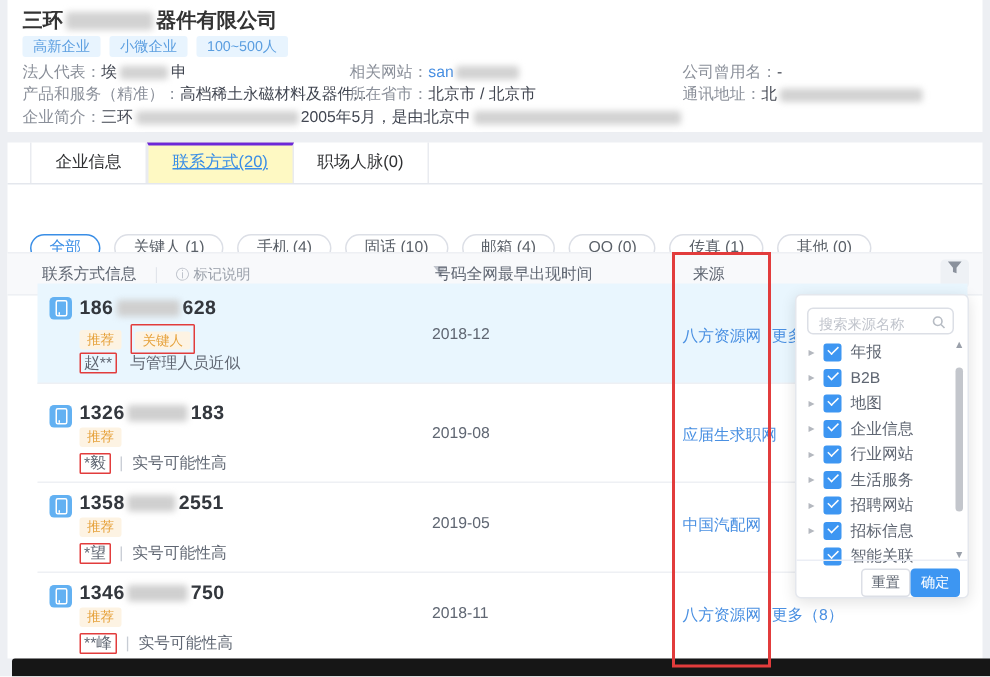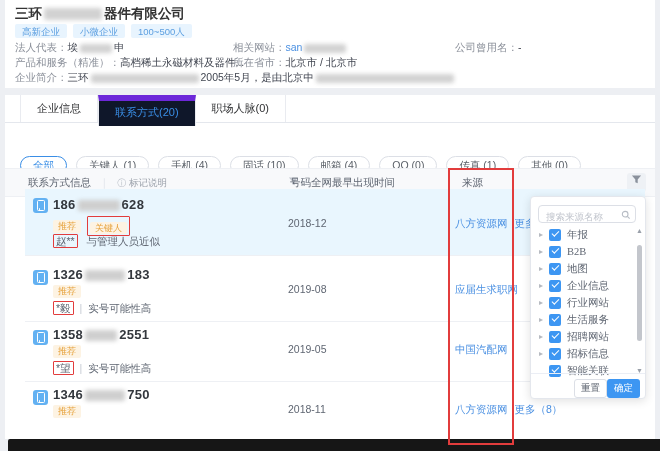--- a/index.html
+++ b/index.html
@@ -22,22 +22,22 @@
       filter:blur(2px);vertical-align:middle;margin:0 2px;}
   .bl-num{height:11px;background:#cfcfcf;}
 
   
   #main-card{left:5px;top:95px;width:650px;height:344px;}
 
   .tabsbar{position:absolute;left:0;top:0;width:650px;height:27px;border-bottom:1px solid #e4e7ed;}
   .tabs{position:absolute;left:15px;top:0;display:flex;height:27px;}
   .tab{padding:0 16px;line-height:26px;font-size:11px;color:#303133;border-right:1px solid #e9ebf0;cursor:pointer;}
   .tab:first-child{border-left:1px solid #e9ebf0;}
-  .tab.active{background:#0f172a;color:#3a8ee6;border-top:6px solid #6d28d9;line-height:23px;
-              border-left:1px solid #e9ebf0;position:relative;top:0;height:25px;}
+  .tab.active{background:#fef9c3;color:#3a8ee6;border-top:2px solid #6d28d9;line-height:23px;
+              border-left:1px solid #e9ebf0;position:relative;top:0;height:25px;text-decoration:underline;}
 
   .pills{position:absolute;left:15px;top:37px;display:flex;gap:9px;}
   .pill{font-size:10.5px;color:#5a6068;border:1px solid #dcdfe6;border-radius:12px;
         padding:3px 12px;line-height:11px;background:#fff;cursor:pointer;margin-top:24px;}
   .pill.active{color:#3a8ee6;border-color:#3a8ee6;}
 
   .thead{position:absolute;left:0;top:73px;width:650px;height:27px;background:#f8f9fb;
          border-top:1px solid #eef0f4;border-bottom:1px solid #eef0f4;font-size:10.5px;color:#5f6672;}
   .thead .cell{position:absolute;top:7px;}
   .th-div{color:#dfe2e8;margin:0 5px;}
@@ -65,21 +65,21 @@
   .src{position:absolute;left:430px;font-size:10.5px;color:#4a90e2;white-space:nowrap;cursor:pointer;}
   .src .more{margin-left:4px;}
 
   
   .redbox{border:1.6px solid #e23c3c;border-radius:1px;padding:0 2px;}
   #red-col{position:absolute;left:448px;top:168px;width:62px;height:273px;
            border:2px solid #e23c3c;pointer-events:none;z-index:30;}
 
   
   #source-panel{position:absolute;left:530px;top:196px;width:114px;height:201px;background:#fff;
-                border:1px solid #e4e7ed;border-radius:4px;box-shadow:0 2px 10px rgba(0,0,0,.12);z-index:20;font-family:Liberation Serif, serif;}
+                border:1px solid #e4e7ed;border-radius:4px;box-shadow:0 2px 10px rgba(0,0,0,.12);z-index:20;}
   .srch{position:absolute;left:7px;top:8px;width:98px;height:18px;border:1px solid #dcdfe6;border-radius:4px;box-sizing:border-box;}
   .srch input{border:0;outline:none;width:76px;height:14px;margin:1px 0 0 5px;font-size:9.5px;color:#606266;
               font-family:inherit;background:transparent;}
   .srch input::placeholder{color:#c0c4cc;}
   .srch svg{position:absolute;right:4px;top:4px;}
   .sitem{position:absolute;left:8px;height:15px;display:flex;align-items:center;font-size:10.5px;color:#5f6672;}
   .caret{width:10px;color:#b4b8bf;font-size:8px;cursor:pointer;}
   .cbx{width:12px;height:12px;background:#3d96f2;border-radius:2px;margin-right:6px;position:relative;cursor:pointer;flex:0 0 12px;}
   .cbx:after{content:"";position:absolute;left:2.5px;top:2.8px;width:5.5px;height:3px;
              border-left:1.4px solid #fff;border-bottom:1.4px solid #fff;transform:rotate(-45deg);}
@@ -117,20 +117,23 @@
     <div class="info" style="left:450px;top:41px">
       <span class="lbl">公司曾用名：</span><span class="val">-</span>
     </div>
 
     <div class="info" style="left:10px;top:56px">
       <span class="lbl">产品和服务（精准）：</span><span class="val">高档稀土永磁材料及器件...</span>
     </div>
     <div class="info" style="left:228px;top:56px">
       <span class="lbl">所在省市：</span><span class="val">北京市 / 北京市</span>
     </div>
+    <div class="info" style="left:450px;top:56px">
+      <span class="lbl">通讯地址：</span><span class="val">北</span><span class="bl" style="width:95px"></span>
+    </div>
 
     <div class="info" style="left:10px;top:71px">
       <span class="lbl">企业简介：</span><span class="val">三环</span><span class="bl" style="width:108px"></span><span class="val">2005年5月，是由北京中</span><span class="bl" style="width:138px"></span>
     </div>
   </div>
 
   <div class="card" id="main-card">
 
     <div class="tabsbar">
       <div class="tabs">
@@ -240,20 +243,25 @@
     <div class="trow" style="top:286px;height:58px;border-bottom:none">
       <span class="phone-ic">
           <span class="scr"></span>
         </span>
       <div class="num" style="top:6px">
         <span>1346</span><span class="bl bl-num" style="width:40px"></span><span>750</span>
       </div>
       <div class="rtags" style="top:24px">
         <span class="otag">推荐</span>
       </div>
+      <div class="nameln" style="top:41px">
+        <span class="redbox">**峰</span>
+        <span class="sep">|</span>
+        <span>实号可能性高</span>
+      </div>
       <div class="date" style="top:22px">2018-11</div>
       <div class="src" style="top:22px">
         <span>八方资源网</span>
         <span class="more">更多（8）</span>
       </div>
     </div>
   </div>
 
   <div id="red-col"></div>
 

